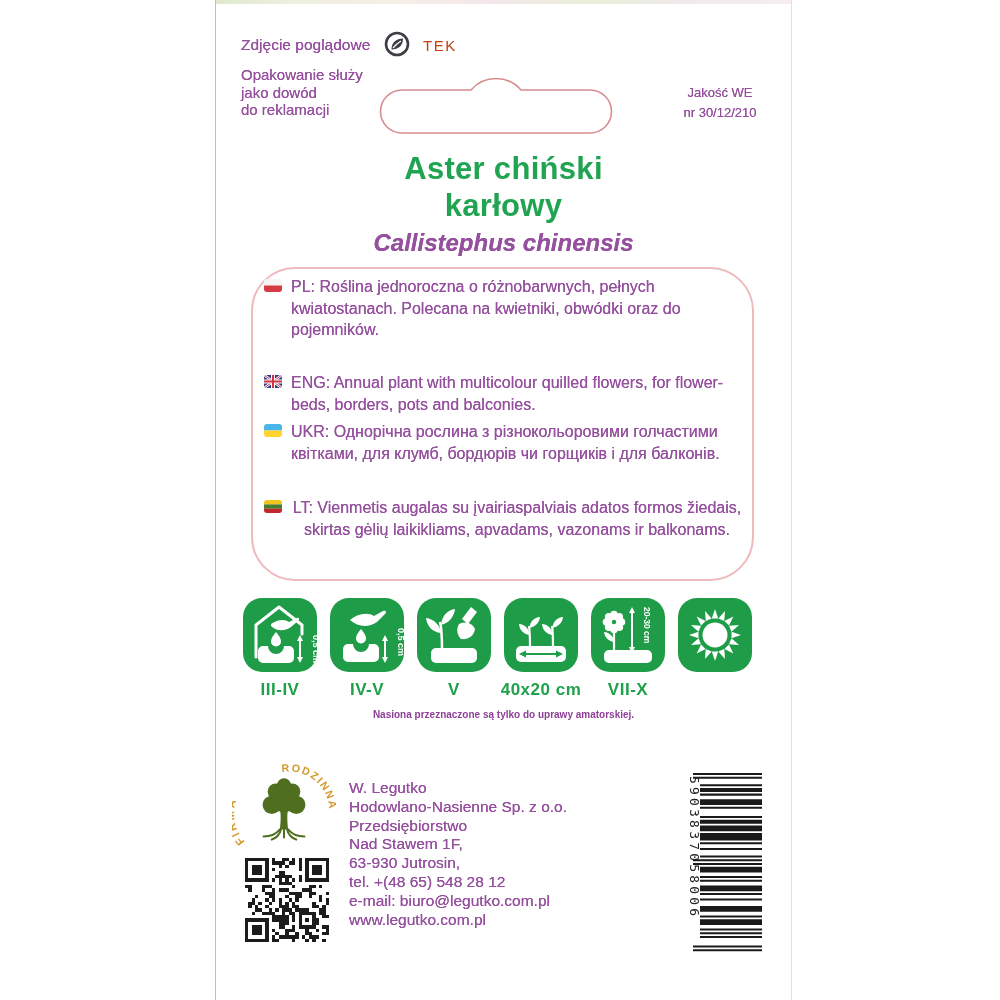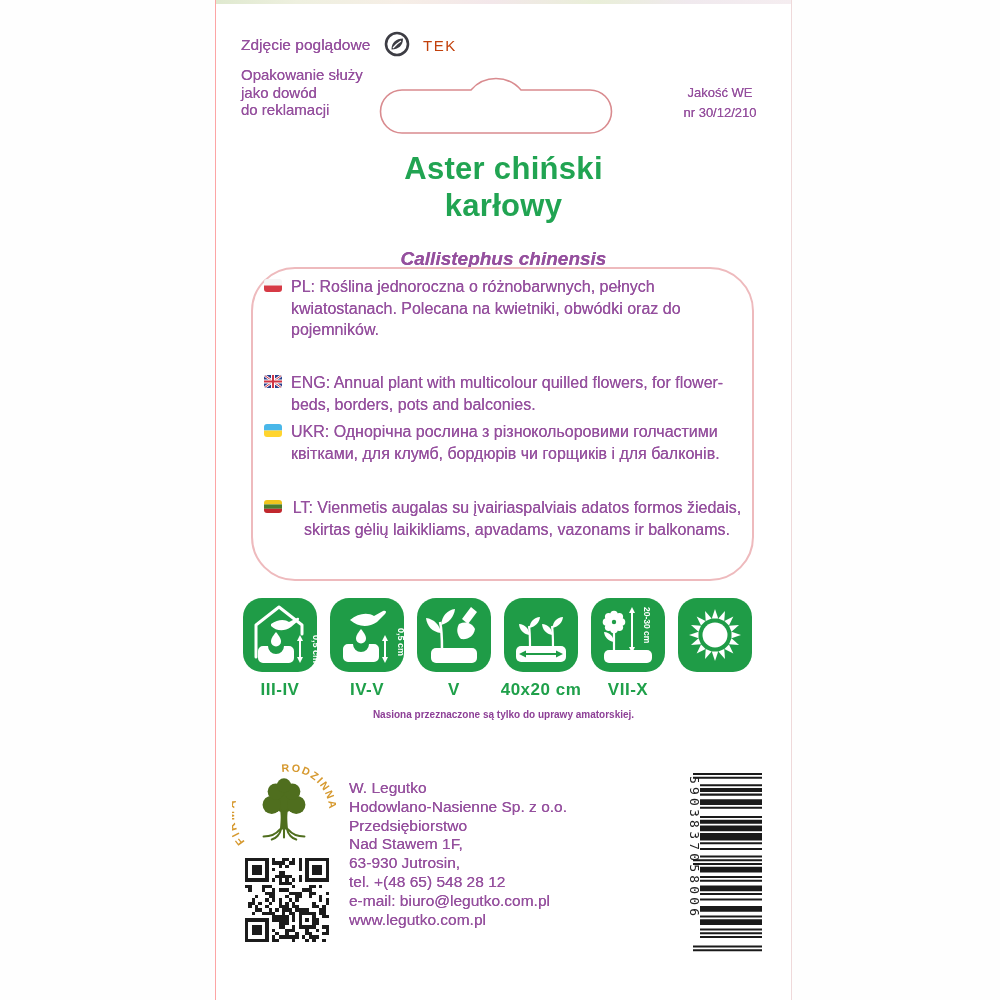--- a/index.html
+++ b/index.html
@@ -18,21 +18,21 @@
   .topstrip{left:0;top:0;width:100%;height:4px;
     background:linear-gradient(90deg,#dfe9cf 0%,#eef0df 14%,#f6eee6 32%,#f3e7ea 48%,#e9efd8 66%,#f0e9ee 82%,#f5edf0 100%);}
   .photo-note{left:25px;top:36px;font-size:15.5px;}
   .tek{left:168px;top:31px;display:flex;align-items:center;gap:13px;color:#c2410c;
        font-size:15px;letter-spacing:1.5px;font-weight:400;}
   .quality{left:448px;top:36px;width:112px;text-align:center;font-size:13px;line-height:19.5px;margin-top:47px;}
   .packnote{left:25px;top:66px;font-size:15px;line-height:17.5px;}
   .hang{left:163px;top:76px;width:234px;height:64px;}
   .title{left:0;top:150px;width:100%;text-align:center;font-size:31px;line-height:37px;
          font-weight:700;color:#21a452;letter-spacing:.3px;}
-  .latin{left:0;top:229px;width:100%;text-align:center;font-size:19px;font-style:italic;font-weight:700;margin-top:19px;}
+  .latin{left:0;top:229px;width:100%;text-align:center;font-size:24px;font-style:italic;font-weight:700;}
   .descbox{left:35px;top:267px;width:499px;height:310px;border:2px solid #eebabd;border-radius:44px;}
   .desc{position:absolute;left:48px;width:487px;}
   .desc .flag{position:absolute;left:0;top:3px;width:18px;height:13px;}
   .desc .flag svg{display:block;border-radius:3px;}
   .desc p{margin:0 0 0 27px;width:452px;font-size:16px;line-height:21.5px;}
   .d0{top:276px;} .d1{top:350px;margin-top:22px;} .d2{top:421px;} .d3{top:497px;text-align:center;}
   .sicon{position:absolute;top:598px;width:74px;height:74px;background:#1f9c47;border-radius:19px;}
   .sicon svg{display:block;width:74px;height:74px;}
   .i0{left:27px;} .i1{left:114px;} .i2{left:201px;} .i3{left:288px;} .i4{left:375px;} .i5{left:462px;}
   .ilabel{position:absolute;top:680px;width:90px;text-align:center;font-size:17px;font-weight:700;

